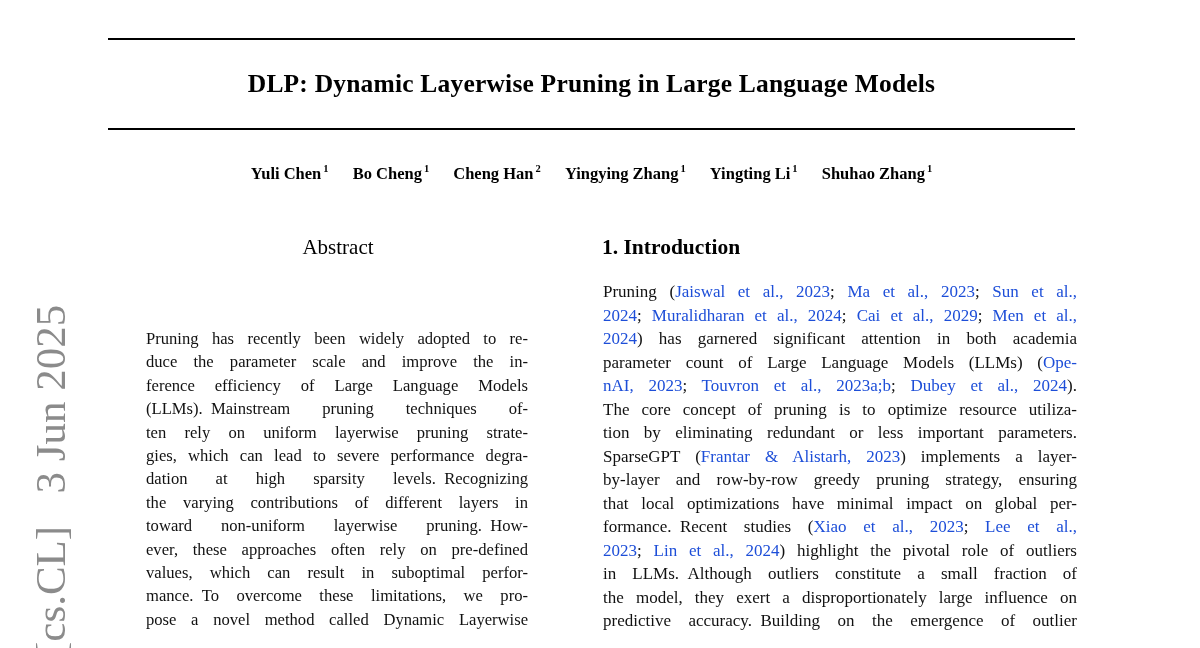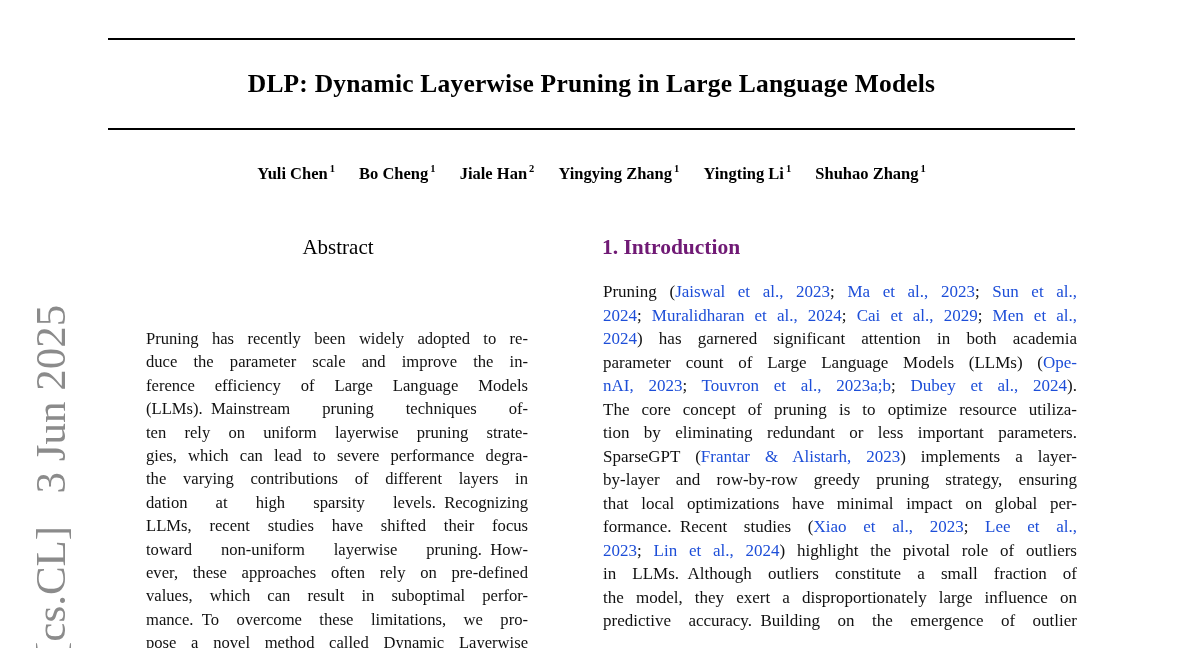--- a/index.html
+++ b/index.html
@@ -38,21 +38,21 @@
   .abstract-heading {
     position: absolute; top: 235px; left: 118px; width: 440px;
     text-align: center; font-size: 21px; font-weight: normal; color: #000000;
   }
   .abstract-body {
     position: absolute; top: 327px; left: 146px; width: 382px;
     font-size: 16.6px; color: #111111;
   }
   .intro-heading {
     position: absolute; top: 235px; left: 602px; width: 480px;
-    font-size: 21.5px; font-weight: bold; color: #701a75;
+    font-size: 21.5px; font-weight: bold; color: #000000;
   }
   .intro-body {
     position: absolute; top: 280px; left: 603px; width: 474px;
     font-size: 17px; color: #111111;
   }
   .jline {
     text-align: justify;
     text-align-last: justify;
     height: 23.4px; line-height: 23.4px;
     overflow: hidden;
@@ -80,38 +80,37 @@
 
   <div class="rule rule-top"></div>
 
   <div class="paper-title">DLP: Dynamic Layerwise Pruning in Large Language Models</div>
 
   <div class="rule rule-bottom"></div>
 
   <div class="authors">
     <span class="author"><span>Yuli Chen</span><sup>1</sup></span>
     <span class="author"><span>Bo Cheng</span><sup>1</sup></span>
-    <span class="author"><span>Jiale Han</span><sup>2</sup></span>
+    <span class="author"><span>Cheng Han</span><sup>2</sup></span>
     <span class="author"><span>Yingying Zhang</span><sup>1</sup></span>
     <span class="author"><span>Yingting Li</span><sup>1</sup></span>
     <span class="author"><span>Shuhao Zhang</span><sup>1</sup></span>
   </div>
 
   <div class="abstract-heading">Abstract</div>
 
   <div class="abstract-body">
     <div class="jline">Pruning has recently been widely adopted to re-</div>
     <div class="jline">duce the parameter scale and improve the in-</div>
     <div class="jline">ference efficiency of Large Language Models</div>
     <div class="jline">(LLMs). Mainstream pruning techniques of-</div>
     <div class="jline">ten rely on uniform layerwise pruning strate-</div>
     <div class="jline">gies, which can lead to severe performance degra-</div>
+    <div class="jline">dation at high sparsity levels. Recognizing</div>
     <div class="jline">the varying contributions of different layers in</div>
-    <div class="jline">dation at high sparsity levels. Recognizing</div>
-    <div class="jline">LLMs, recent studies have shifted their focus</div>
     <div class="jline">toward non-uniform layerwise pruning. How-</div>
     <div class="jline">ever, these approaches often rely on pre-defined</div>
     <div class="jline">values, which can result in suboptimal perfor-</div>
     <div class="jline">mance. To overcome these limitations, we pro-</div>
     <div class="jline">pose a novel method called Dynamic Layerwise</div>
   </div>
 
   <div class="intro-heading">1. Introduction</div>
 
   <div class="intro-body">

